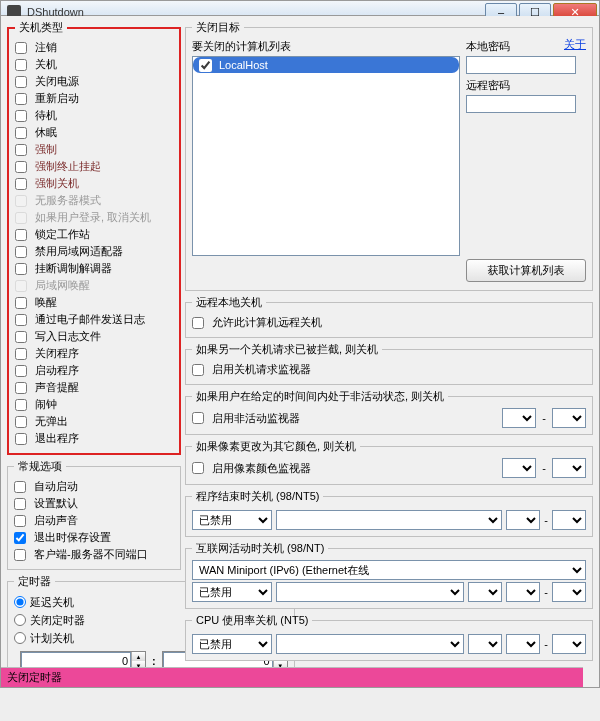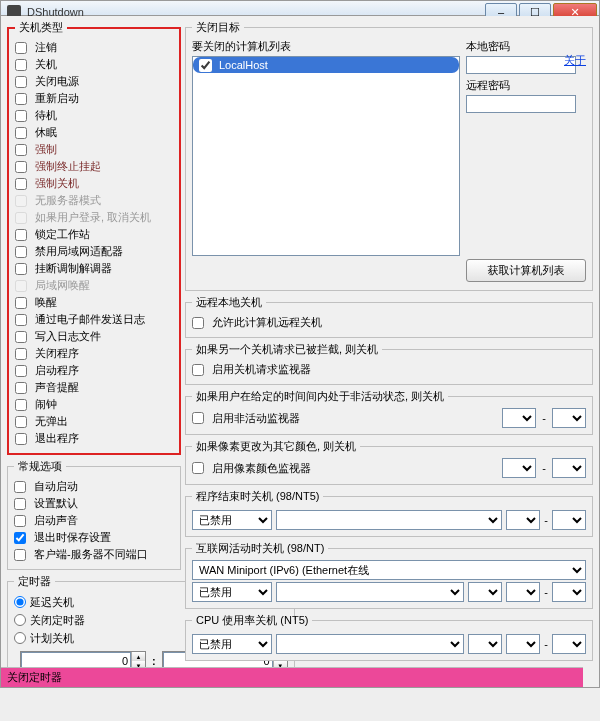--- a/index.html
+++ b/index.html
@@ -41,21 +41,21 @@
 select { border:1px solid #7a92ab; background:#fff; height:20px; padding:0 2px;}
 input[type=text],input[type=password]{ border:1px solid #7a92ab; background:#fff; height:18px; padding:0 2px; width:110px;}
 
 
 .listbox { border:1px solid #7a92ab; background:#fff; height:200px; overflow:auto; }
 .listitem { display:flex; align-items:center; gap:4px; padding:0 2px; height:16px;}
 .listitem.sel { background:#3a76d6; color:#fff;border-radius:7px; }
 .listitem.sel input { accent-color:#fff; }
 
 .rowflex { display:flex; gap:6px; align-items:center;}
-.link { color:#0a3fe0; text-decoration:underline; position:absolute; right:6px; top:18px; cursor:pointer;}
+.link { color:#0a3fe0; text-decoration:underline; position:absolute; right:6px; top:2px; cursor:pointer;}
 label.lbl { display:block; margin-bottom:2px; }
 .combo-row { display:flex; gap:4px; align-items:center; margin-top:2px; width:100%; }
 .combo-row .fill { flex:1; }
 .tiny { width:34px !important; }
 </style>
 </head>
 <body>
 
 <div class="titlebar">
   <span class="icon"></span>

